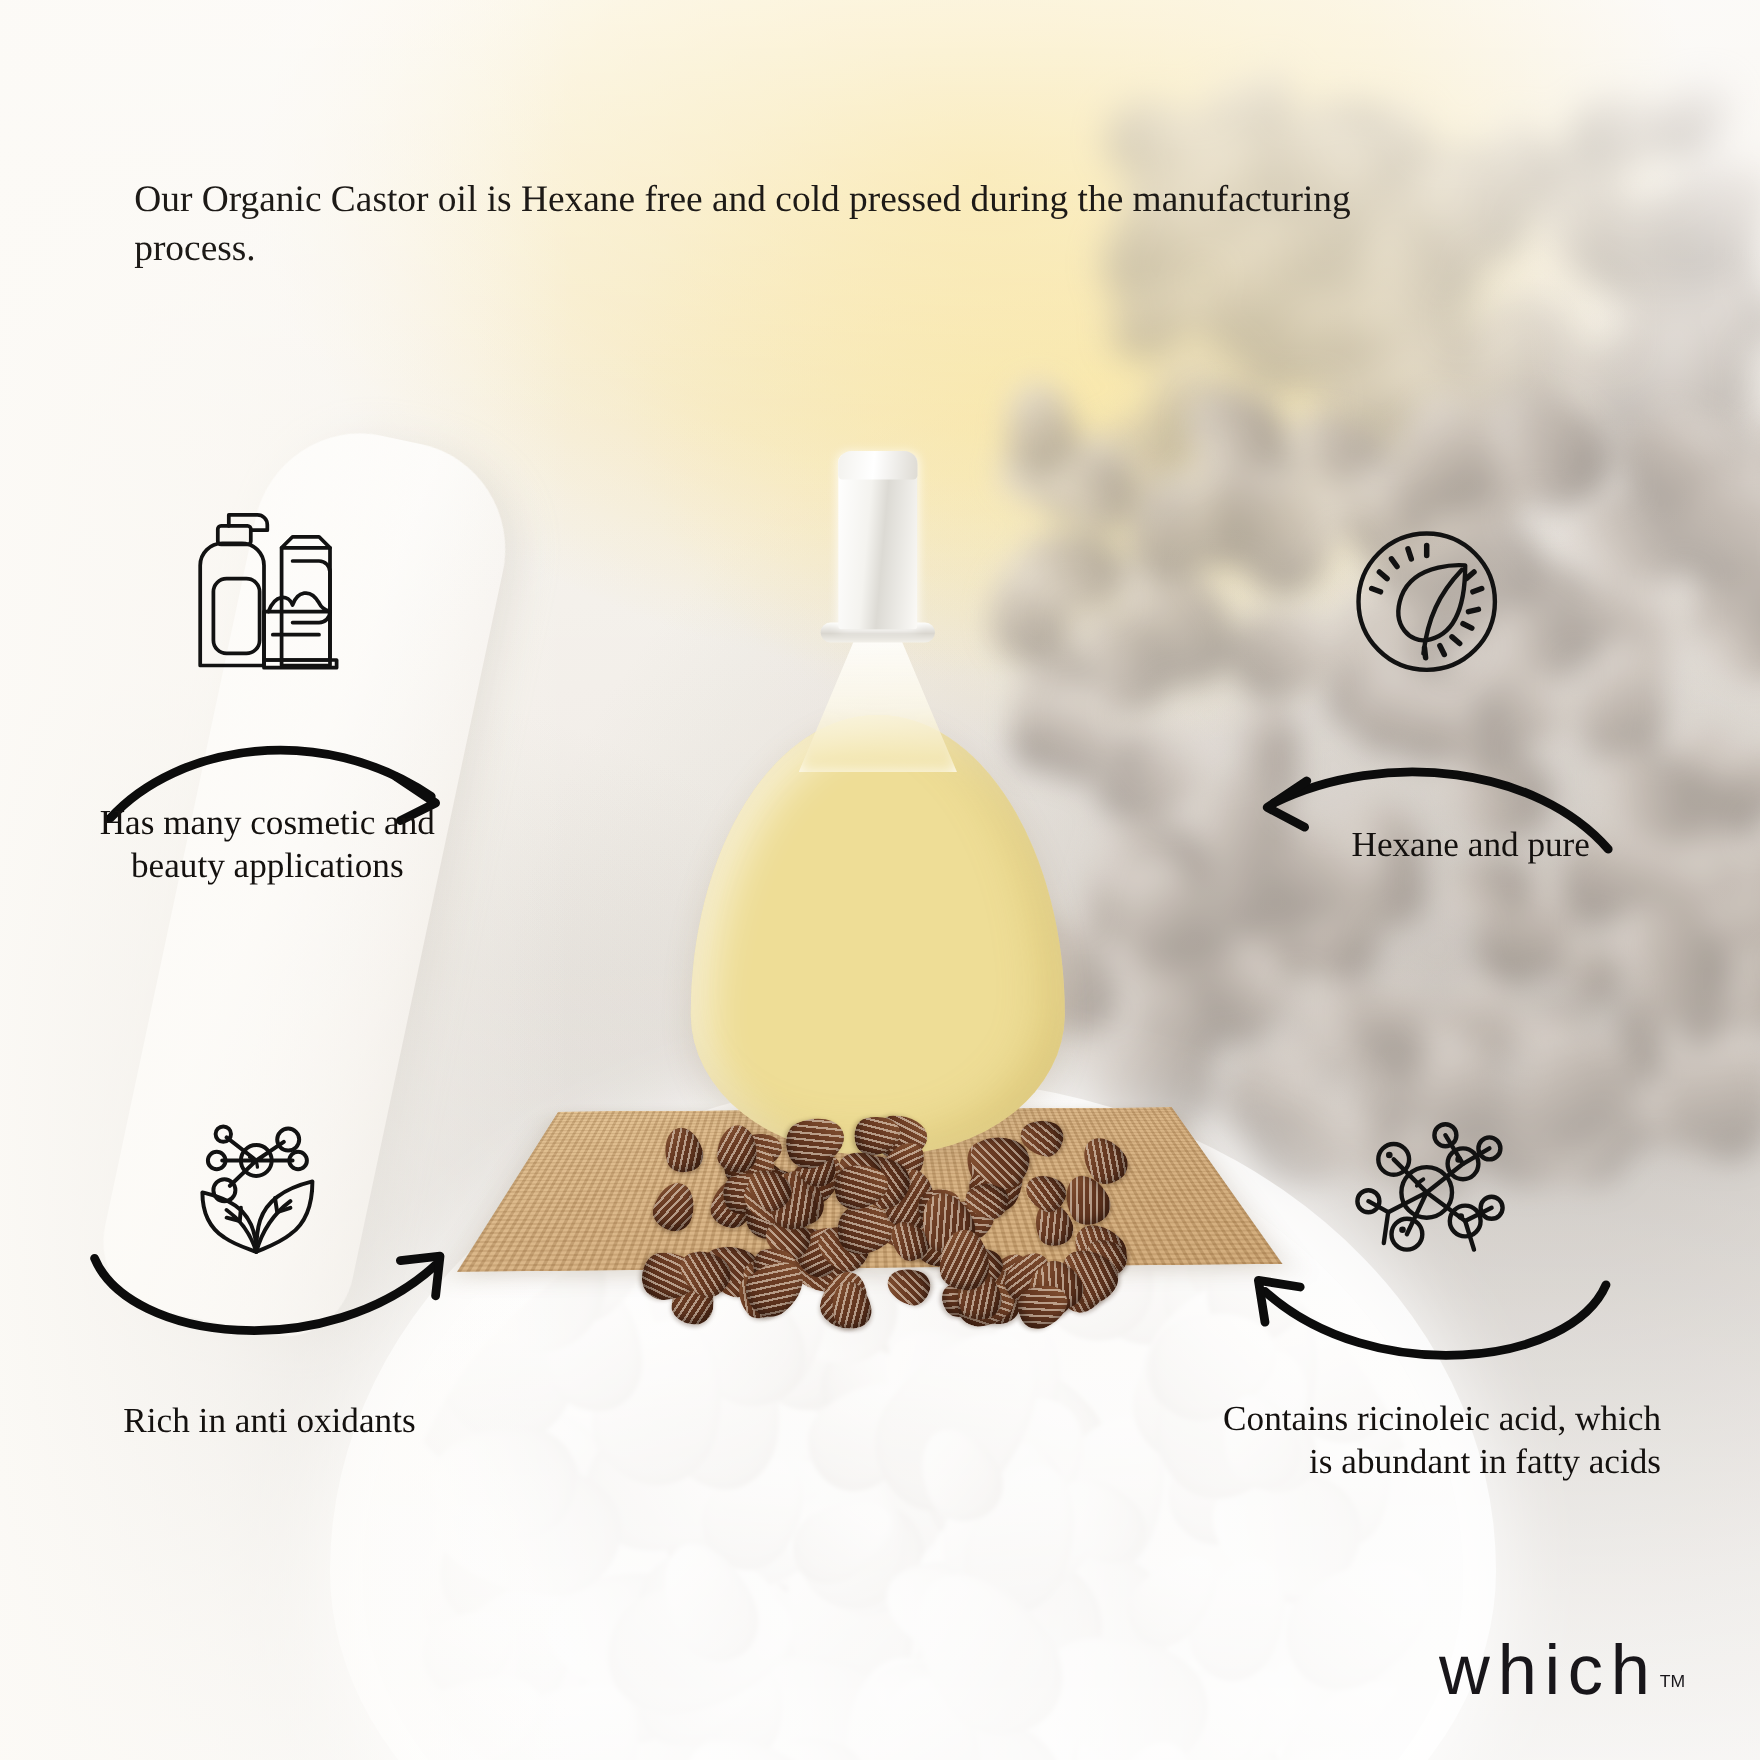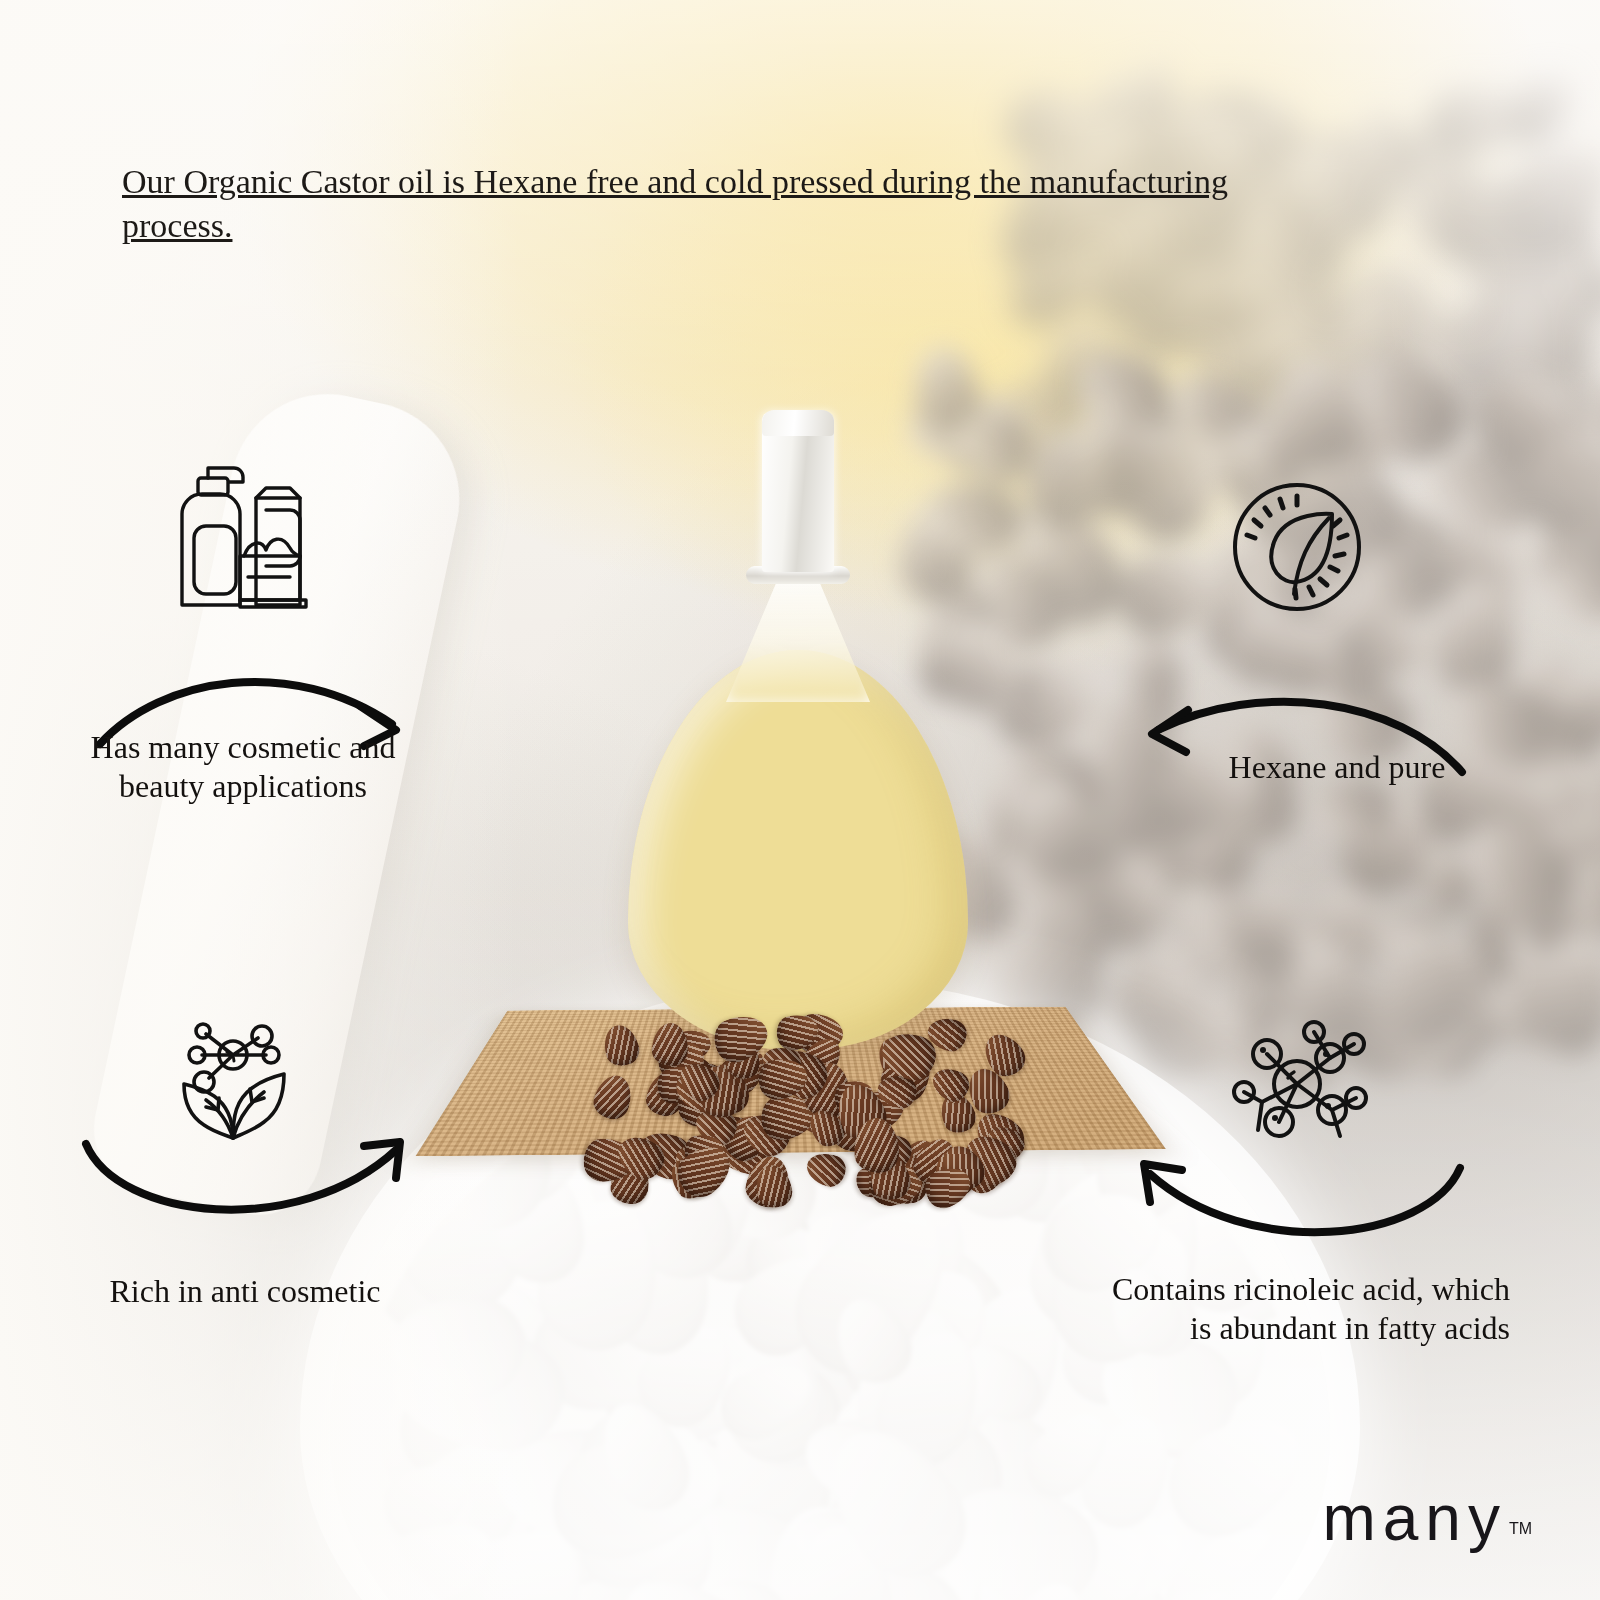--- a/index.html
+++ b/index.html
@@ -86,21 +86,21 @@
       linear-gradient(150deg,#8d5a38 0%,#6a3b23 42%,#4a2615 100%);
     box-shadow:inset -3px -4px 7px rgba(30,15,8,.45), 0 2px 4px rgba(60,38,20,.30);}
 
   
   .content{position:absolute;inset:0;}
 
   .header{position:absolute;left:118px;top:142px;width:1180px;}
   .title{font-family:"Liberation Sans", sans-serif;font-weight:bold;font-size:59px;
     letter-spacing:-.5px;color:#111010;line-height:1.0;margin:0;}
   .subtitle{font-family:"Liberation Serif", serif;font-size:34px;color:#1d1a17;line-height:1.28;
-    margin:18px 0 0 4px;max-width:1130px;text-decoration:underline;}
+    margin:18px 0 0 4px;max-width:1130px;}
 
   .benefit{position:absolute;}
   .b-icon{position:absolute;}
   .b-label{position:absolute;font-family:"Liberation Serif", serif;font-size:32px;color:#14110f;
     line-height:1.22;text-align:center;}
 
   
   #b-cosmetic .b-icon{left:152px;top:452px;}
   #b-cosmetic .arrow{position:absolute;left:92px;top:650px;}
   #b-cosmetic .b-label{left:48px;top:728px;width:390px;}
@@ -720,21 +720,21 @@
           <path d="M67 126 C62 110 54 98 40 88"></path>
           <path d="M52 98 l1 -12 M52 98 l-12 -3"></path>
         </svg>
       </div>
       <div class="arrow">
         <svg width="340" height="120" viewBox="0 0 340 120" fill="none" stroke="#0c0c0c" stroke-width="8" stroke-linecap="round" stroke-linejoin="round">
           <path d="M8 16 C40 92 220 112 318 22"></path>
           <path d="M286 18 L322 14 L318 50"></path>
         </svg>
       </div>
-      <div class="b-label">Rich in anti cosmetic</div>
+      <div class="b-label">Rich in anti oxidants</div>
     </div>
 
     <div class="benefit" id="b-ricin">
       <div class="b-icon">
         <svg width="150" height="140" viewBox="0 0 150 140" fill="none" stroke="#121212" stroke-width="4" stroke-linecap="round" stroke-linejoin="round">
           <path d="M75 78 L45 48 M75 78 L108 52 M75 78 L40 96 M75 78 L57 116 M75 78 L110 104"></path>
           <path d="M108 52 L92 26 M108 52 L132 38"></path>
           <path d="M110 104 L134 92 M110 104 L118 130"></path>
           <path d="M40 96 L22 86 M40 96 L36 124"></path>
           <circle cx="75" cy="78" r="23"></circle>
@@ -756,17 +756,17 @@
       <div class="arrow">
         <svg width="340" height="118" viewBox="0 0 340 118" fill="none" stroke="#0c0c0c" stroke-width="8" stroke-linecap="round" stroke-linejoin="round">
           <path d="M332 16 C300 90 120 110 22 22"></path>
           <path d="M54 18 L16 12 L22 50"></path>
         </svg>
       </div>
       <div class="b-label">Contains ricinoleic acid, which is abundant in fatty acids</div>
     </div>
 
     <div class="logo">
-      <span class="logo-word">many</span><span class="logo-tm">TM</span>
+      <span class="logo-word">which</span><span class="logo-tm">TM</span>
     </div>
 
   </div>
 </div>
 
 </body></html>

